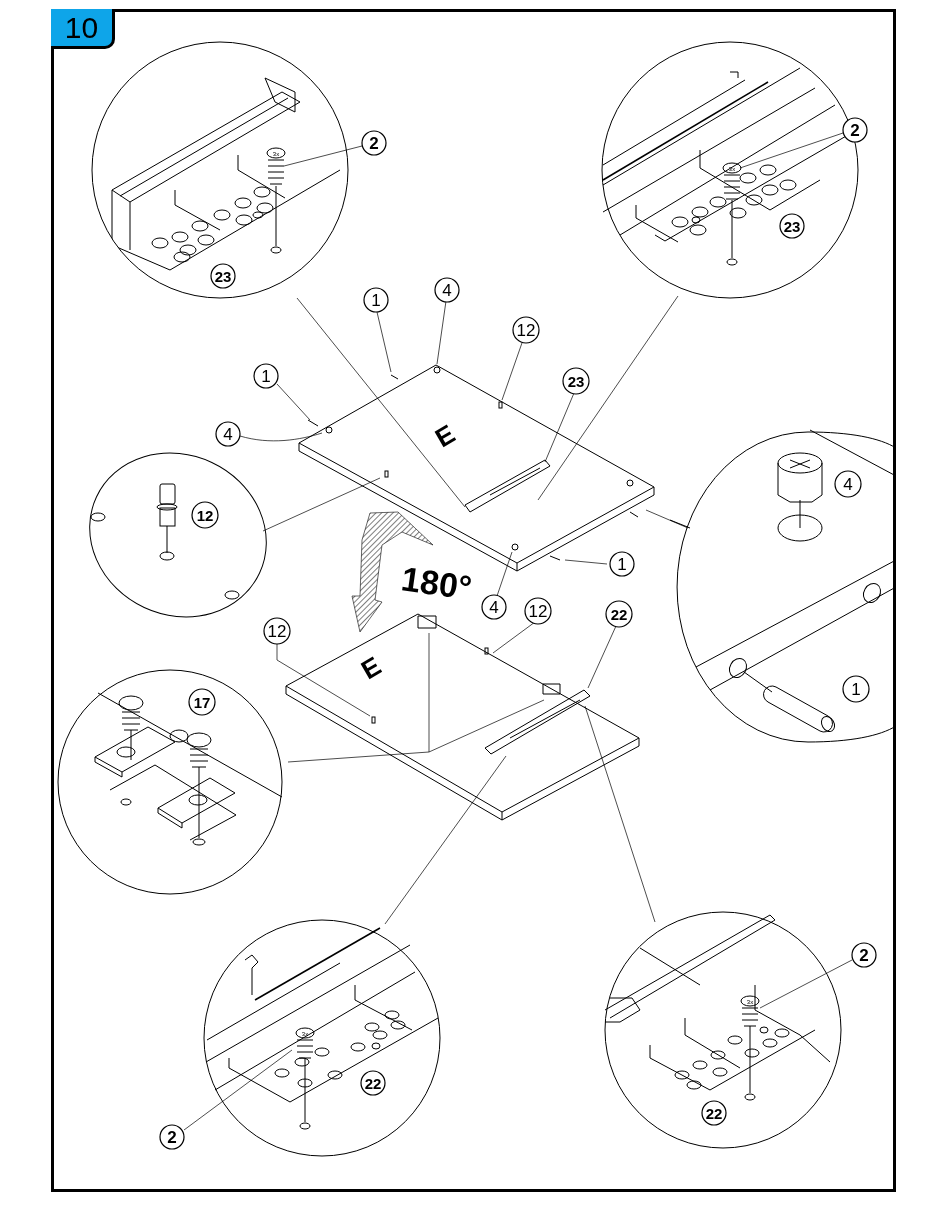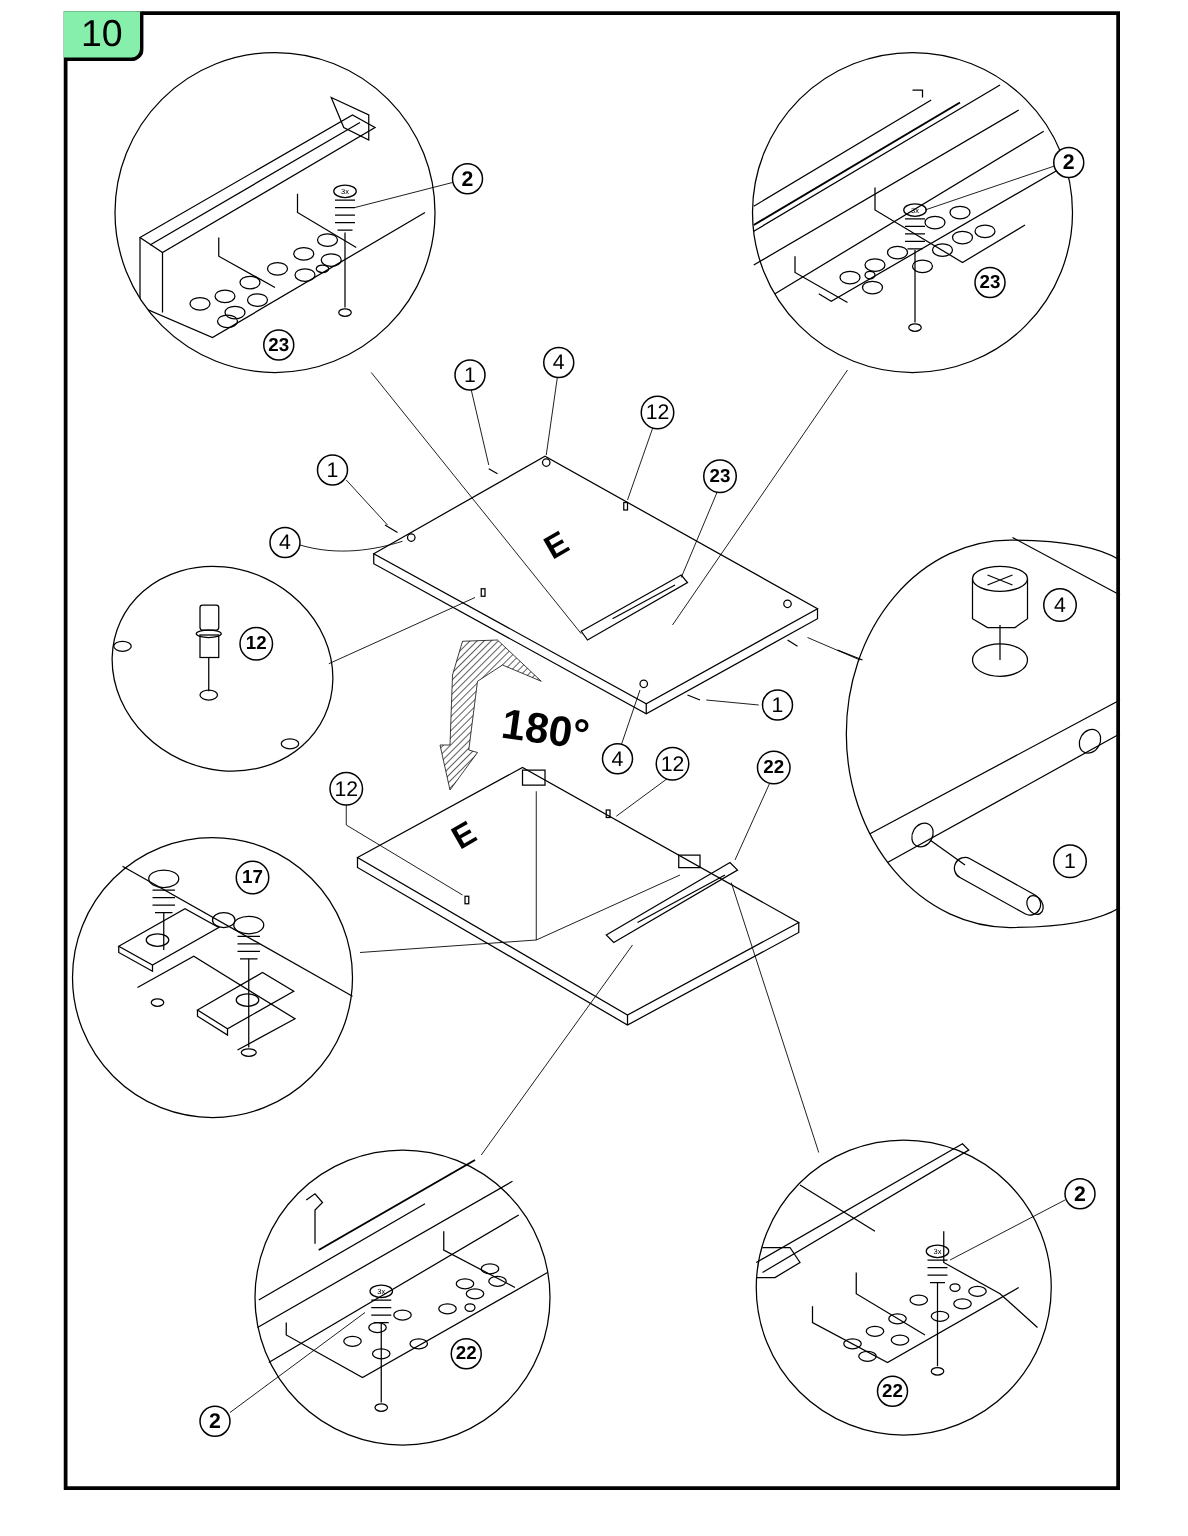--- a/index.html
+++ b/index.html
@@ -1,18 +1,18 @@
 <!DOCTYPE html>
 <html><head>
 <meta charset="utf-8">
 <style>
   html,body{margin:0;padding:0;background:#ffffff;}
   body{width:950px;height:1229px;position:relative;overflow:hidden;font-family:"Liberation Sans",sans-serif;}
   #frame{position:absolute;left:51px;top:9px;width:845px;height:1183px;border:3px solid #000;box-sizing:border-box;}
-  #step-tab{position:absolute;left:51px;top:9px;width:64px;height:40px;border-right:3px solid #000;border-bottom:3px solid #000;border-bottom-right-radius:10px;box-sizing:border-box;background:#86efac;display:flex;align-items:center;justify-content:center;font-size:30px;font-family:"Liberation Sans",sans-serif;color:#000;}
+  #step-tab{position:absolute;left:51px;top:9px;width:64px;height:40px;border-right:3px solid #000;border-bottom:3px solid #000;border-bottom-right-radius:10px;box-sizing:border-box;background:#0ea5e9;display:flex;align-items:center;justify-content:center;font-size:30px;font-family:"Liberation Sans",sans-serif;color:#000;}
   svg#diagram{position:absolute;left:0;top:0;}
   .ln{stroke:#000;fill:none;stroke-width:1;}
   .thin{stroke:#000;fill:none;stroke-width:0.7;}
   .thick{stroke:#000;fill:none;stroke-width:1.6;}
   .callout-circle{fill:#fff;stroke:#000;stroke-width:1.2;}
   .callout-text{font-family:"Liberation Sans",sans-serif;font-size:17px;text-anchor:middle;dominant-baseline:central;fill:#000;}
   .callout-bold{font-weight:bold;}
   .label-big{font-family:"Liberation Sans",sans-serif;font-weight:bold;fill:#000;}
 </style>
 </head>

